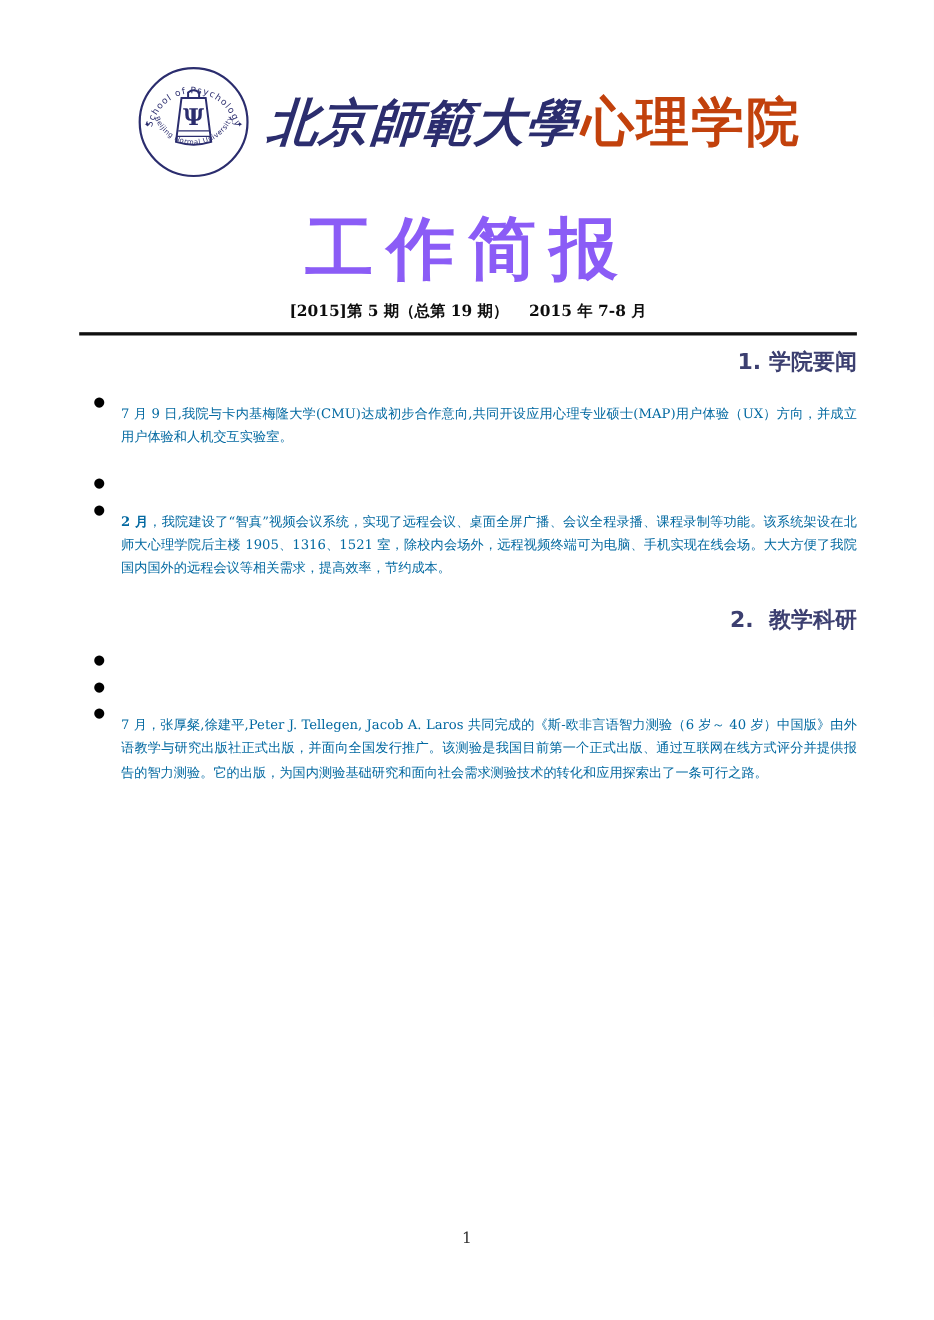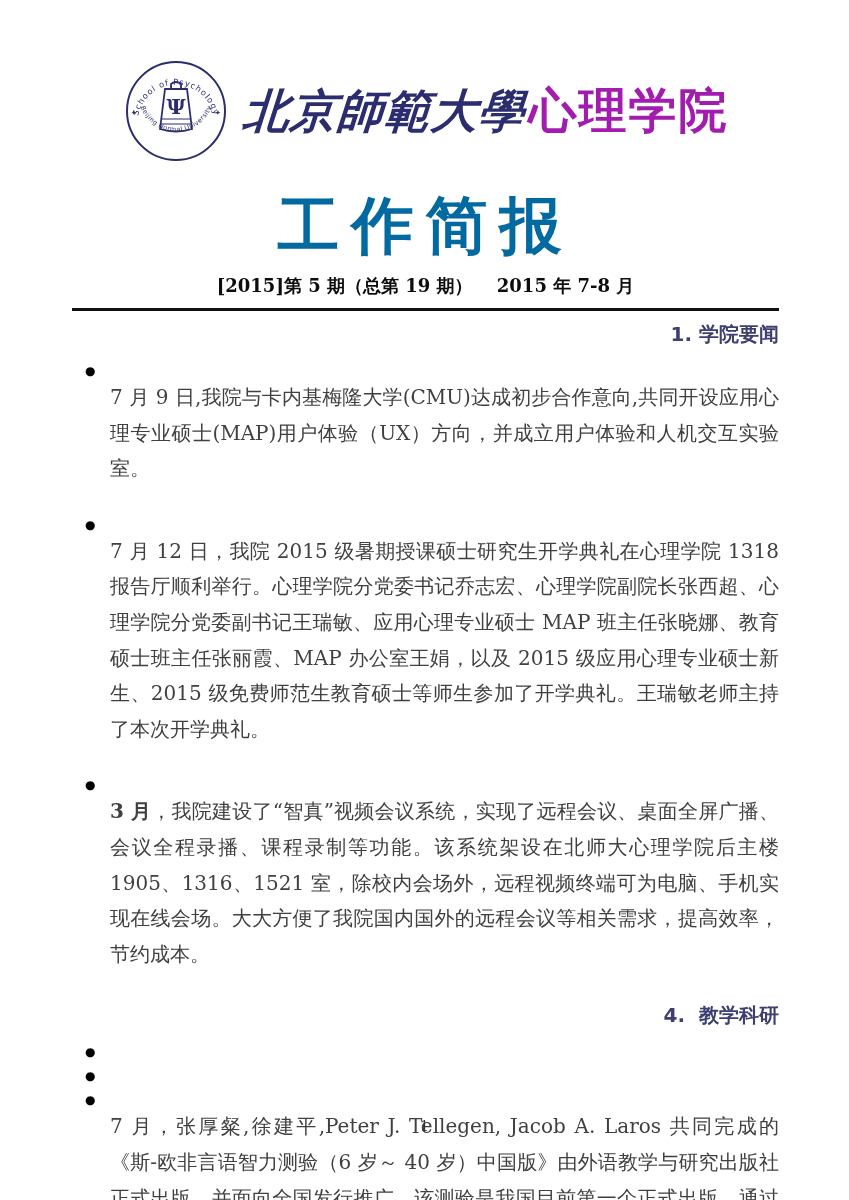--- a/index.html
+++ b/index.html
@@ -16,47 +16,47 @@
   }
   .logo-svg{width:106px;height:106px;flex:none;}
   .brand-text{display:flex;align-items:baseline;white-space:nowrap;}
   .calli{
     font-family:"DejaVu Serif","Liberation Serif",serif;
     font-style:italic;font-weight:bold;font-size:46px;color:#2b2d6e;
     letter-spacing:1px;transform:skewX(-4deg);display:inline-block;
   }
   .school{
     font-family:Liberation Mono, monospace;
-    font-weight:900;font-size:48px;color:#a21caf;letter-spacing:2px;margin-left:4px;
+    font-weight:900;font-size:48px;color:#c2410c;letter-spacing:2px;margin-left:4px;
   }
   .doc-title{
     margin:20px 0 4px;text-align:center;
     font-family:"DejaVu Serif","Liberation Serif",serif;
-    font-weight:bold;font-size:62px;color:#0369a1;letter-spacing:12px;
+    font-weight:bold;font-size:62px;color:#8b5cf6;letter-spacing:12px;
   }
   .issue-line{
-    text-align:center;font-weight:bold;font-size:18px;color:#0d0d0d;
+    text-align:center;font-weight:bold;font-size:14px;color:#0d0d0d;
     white-space:pre-wrap;margin:6px 0 10px;
     font-family:"DejaVu Serif","Liberation Serif",serif;
   }
   .rule{border:none;height:3px;background:#101010;margin:2px 0 8px;}
   
   .section-heading{
     font-family:"DejaVu Sans","Liberation Sans",sans-serif;
     font-weight:600;font-size:20px;color:#3c3f70;
     margin:10px 0 12px;white-space:pre-wrap;text-align:right;
   }
   .bullet-list{list-style:none;margin:0 0 4px;padding:0;}
   .bullet-item{display:flex;margin:0 0 7px;}
   .bullet-marker{
     flex:none;width:38px;box-sizing:border-box;padding-left:13px;padding-top:5px;
     font-size:12px;line-height:1;color:#000;
   }
   .item-text{
-    flex:1;font-size:20px;line-height:1.78;text-align:justify;color:#404040;
+    flex:1;font-size:12px;line-height:1.78;text-align:justify;color:#0369a1;
   }
   .lead-bold{font-weight:bold;}
   
   .page-footer{
     position:absolute;left:0;bottom:66px;width:100%;text-align:center;
     font-size:14px;color:#333;
   }
 </style>
 </head>
 <body>
@@ -104,31 +104,30 @@
 
     <section>
       <h2 class="section-heading">1. 学院要闻</h2>
       <ul class="bullet-list">
         <li class="bullet-item">
           <span class="bullet-marker">●</span>
           <p class="item-text"><span>7 月 9 日,我院与卡内基梅隆大学(CMU)达成初步合作意向,共同开设应用心理专业硕士(MAP)用户体验（UX）方向，并成立用户体验和人机交互实验室。</span></p>
         </li>
         <li class="bullet-item">
           <span class="bullet-marker">●</span>
-          <p class="item-text"><span>7 月 12 日，我院 2015 级暑期授课硕士研究生开学典礼在心理学院 1318 报告厅顺利举行。心理学院分党委书记乔志宏、心理学院副院长张西超、心理学院分党委副书记王瑞敏、应用心理专业硕士 MAP 班主任张晓娜、教育硕士班主任张丽霞、MAP 办公室王娟，以及 2015 级应用心理专业硕士新生、2015 级免费师范生教育硕士等师生参加了开学典礼。王瑞敏老师主持了本次开学典礼。</span></p>
         </li>
         <li class="bullet-item">
           <span class="bullet-marker">●</span>
-          <p class="item-text"><span class="lead-bold">3 月</span><span>，我院建设了“智真”视频会议系统，实现了远程会议、桌面全屏广播、会议全程录播、课程录制等功能。该系统架设在北师大心理学院后主楼 1905、1316、1521 室，除校内会场外，远程视频终端可为电脑、手机实现在线会场。大大方便了我院国内国外的远程会议等相关需求，提高效率，节约成本。</span></p>
+          <p class="item-text"><span class="lead-bold">2 月</span><span>，我院建设了“智真”视频会议系统，实现了远程会议、桌面全屏广播、会议全程录播、课程录制等功能。该系统架设在北师大心理学院后主楼 1905、1316、1521 室，除校内会场外，远程视频终端可为电脑、手机实现在线会场。大大方便了我院国内国外的远程会议等相关需求，提高效率，节约成本。</span></p>
         </li>
       </ul>
     </section>
 
     <section>
-      <h2 class="section-heading">4.  教学科研</h2>
+      <h2 class="section-heading">2.  教学科研</h2>
       <ul class="bullet-list">
         <li class="bullet-item">
           <span class="bullet-marker">●</span>
         </li>
         <li class="bullet-item">
           <span class="bullet-marker">●</span>
         </li>
         <li class="bullet-item">
           <span class="bullet-marker">●</span>
           <p class="item-text"><span>7 月，张厚粲,徐建平,Peter J. Tellegen, Jacob A. Laros 共同完成的《斯-欧非言语智力测验（6 岁～ 40 岁）中国版》由外语教学与研究出版社正式出版，并面向全国发行推广。该测验是我国目前第一个正式出版、通过互联网在线方式评分并提供报告的智力测验。它的出版，为国内测验基础研究和面向社会需求测验技术的转化和应用探索出了一条可行之路。</span></p>

